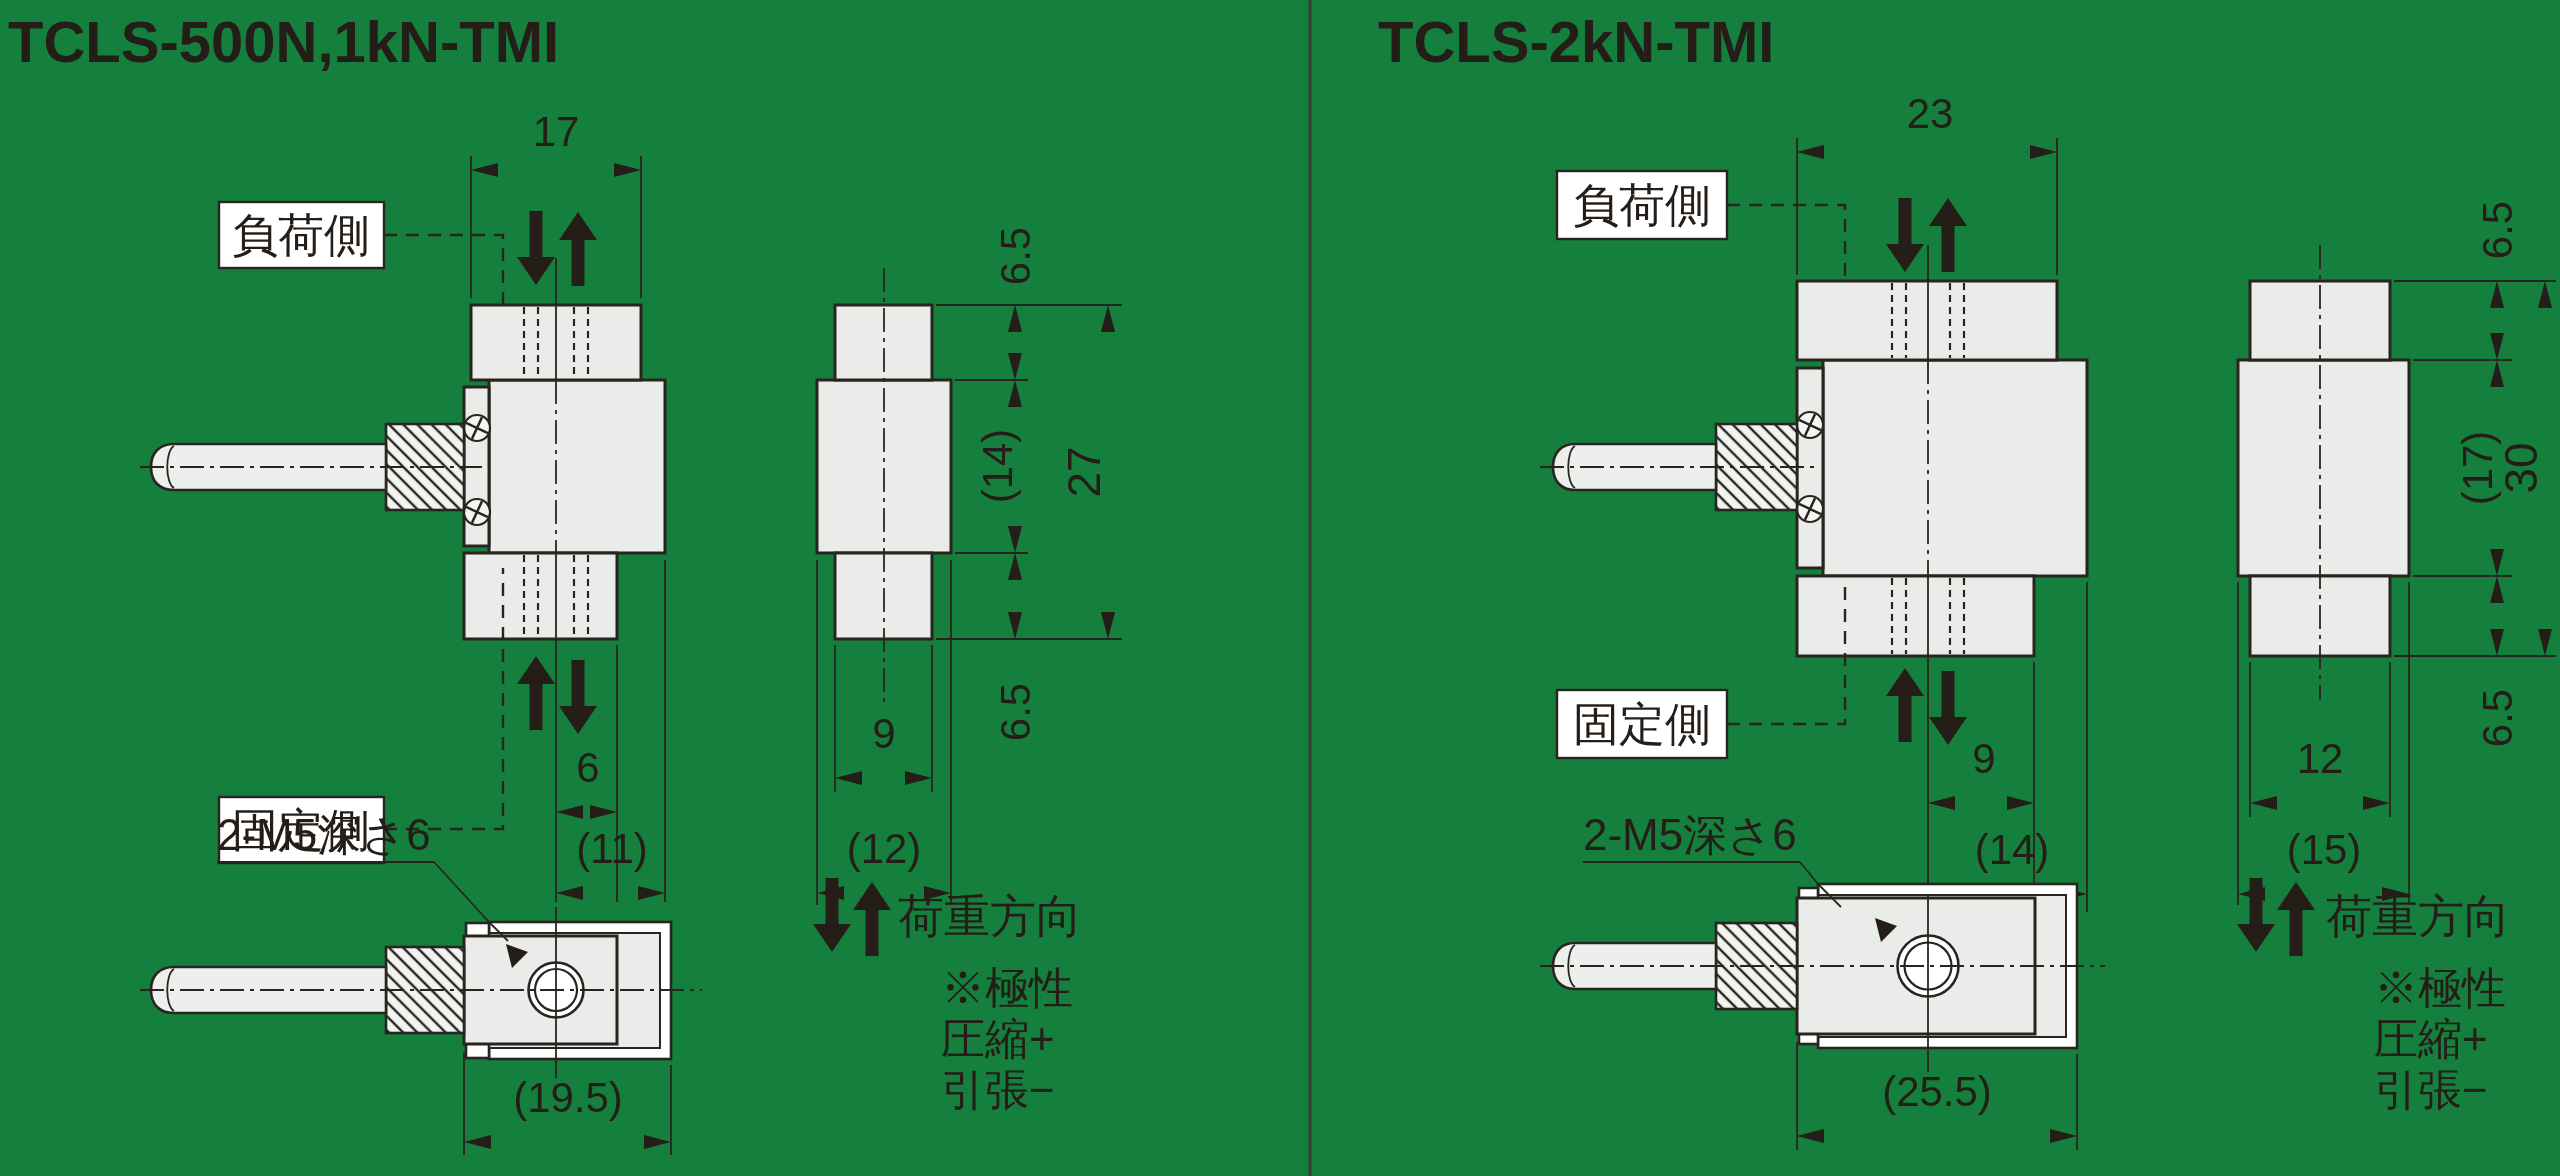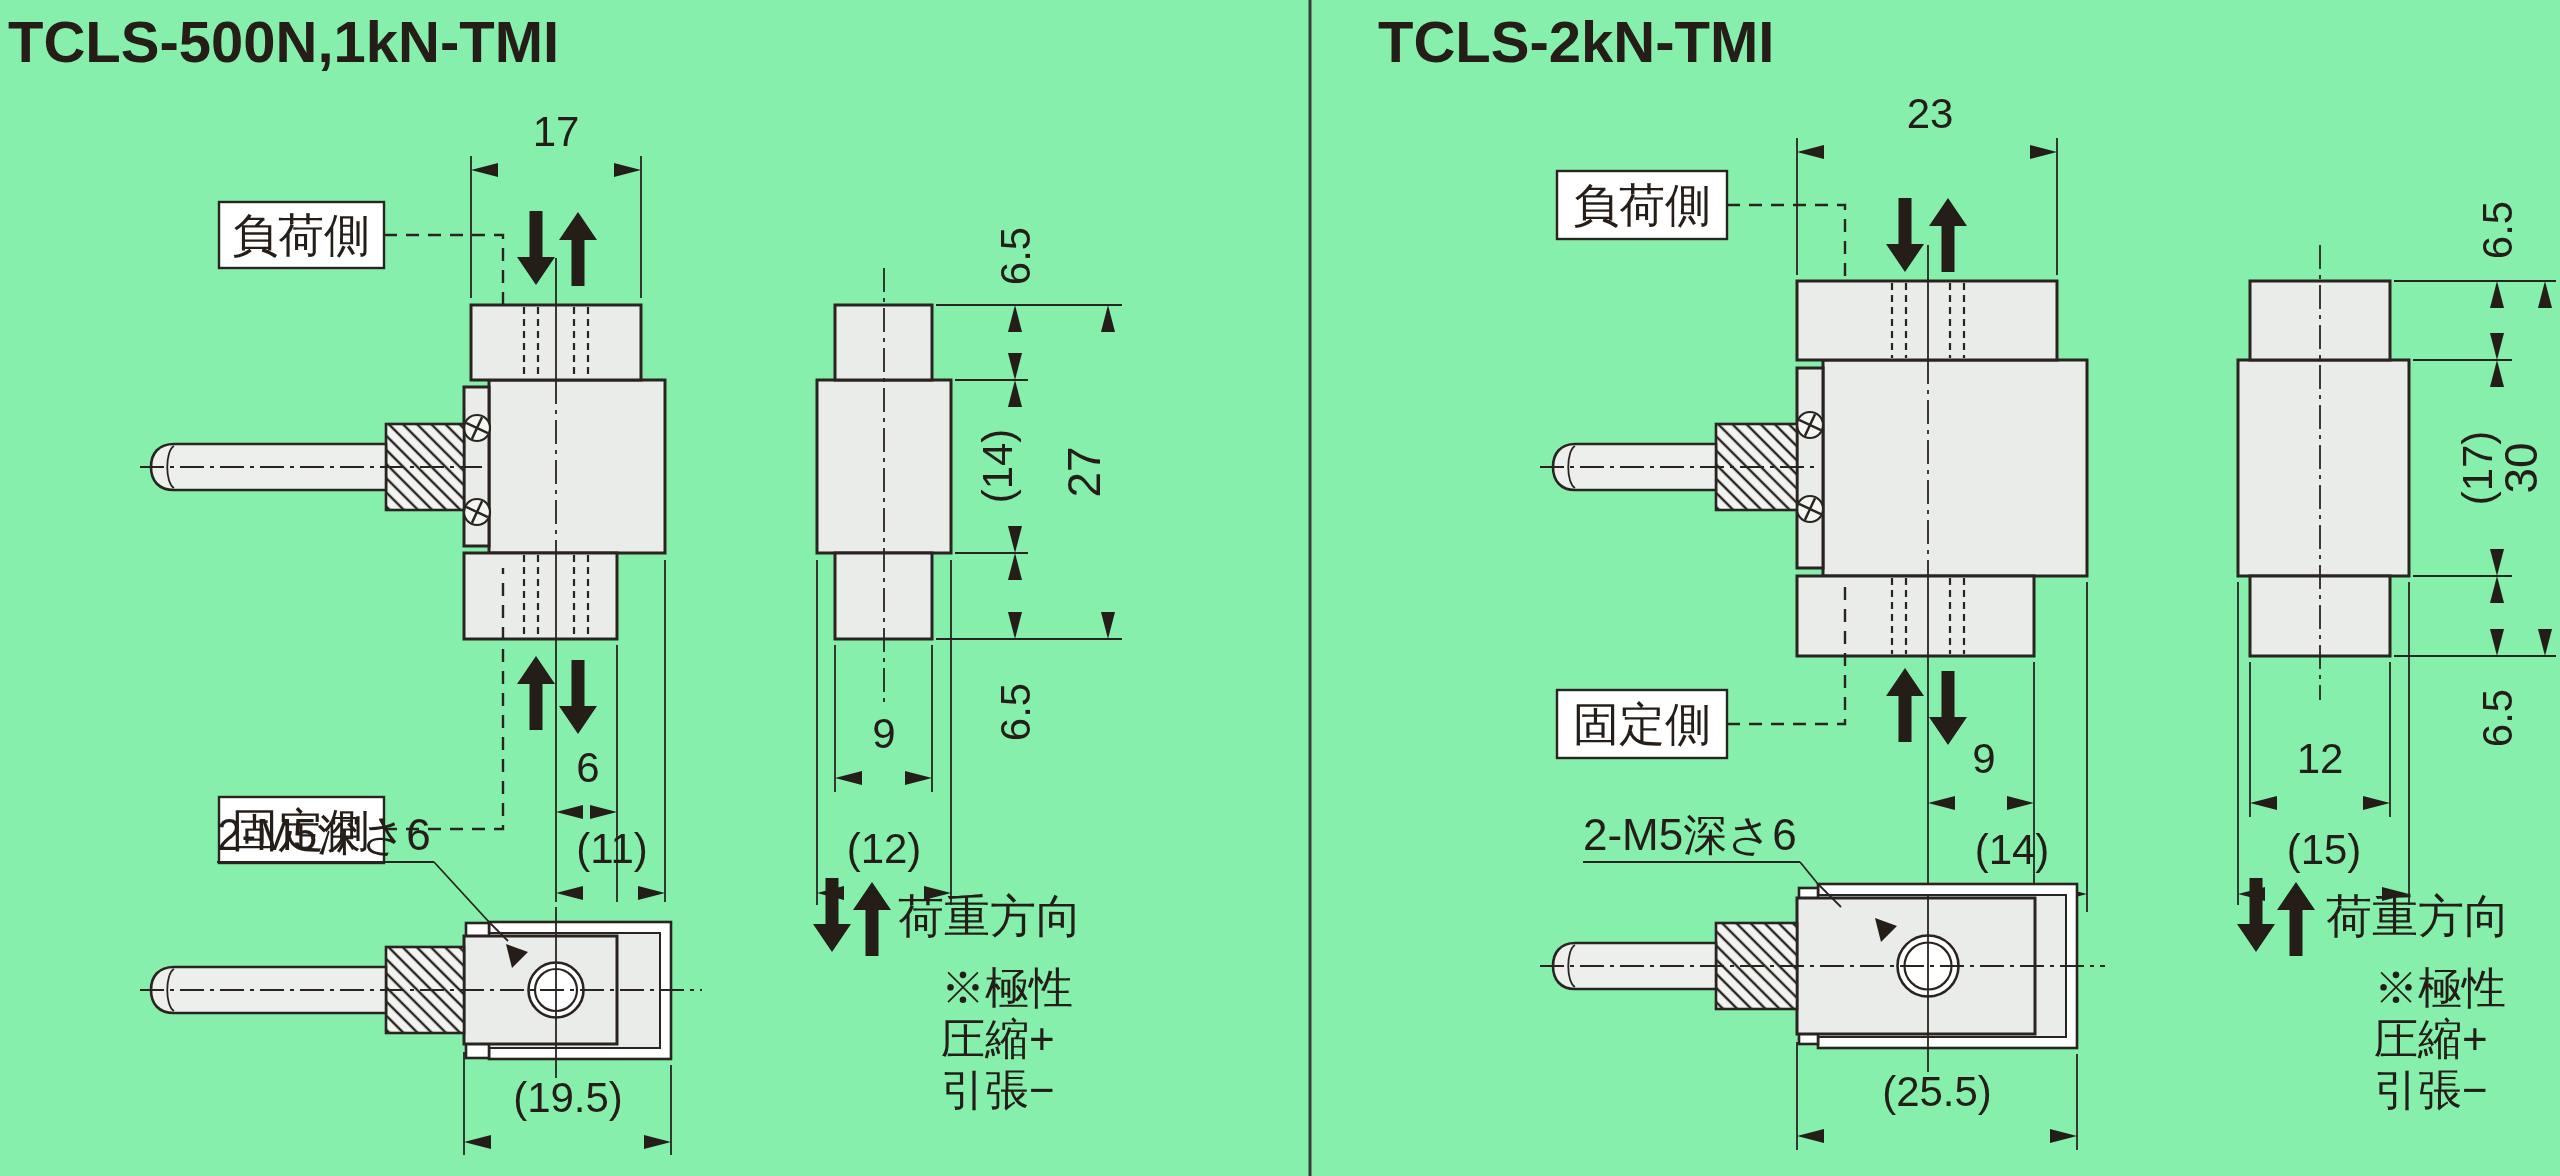--- a/index.html
+++ b/index.html
@@ -1,16 +1,16 @@
 <!DOCTYPE html>
 <html><head>
 <meta charset="utf-8">
 <style>
   html,body{margin:0;padding:0;background:#fff;}
-  #stage{width:2560px;height:1176px;position:relative;background:#86efac;overflow:hidden;}
+  #stage{width:2560px;height:1176px;position:relative;background:#15803d;overflow:hidden;}
   svg{display:block;}
   text{font-family:"Liberation Sans",sans-serif;fill:#241d18;}
   .title{font-size:58px;font-weight:bold;}
   .dimtxt{font-size:42px;}
   .dimtxt27{font-size:46px;}
   .lbl{font-size:46px;}
   .note{font-size:44px;}
   .ol{fill:#e9ece9;stroke:#2a2420;stroke-width:3;}
   .olw{fill:#ffffff;stroke:#2a2420;stroke-width:2.6;}
   .thin{stroke:#2a2420;stroke-width:1.8;fill:none;}

